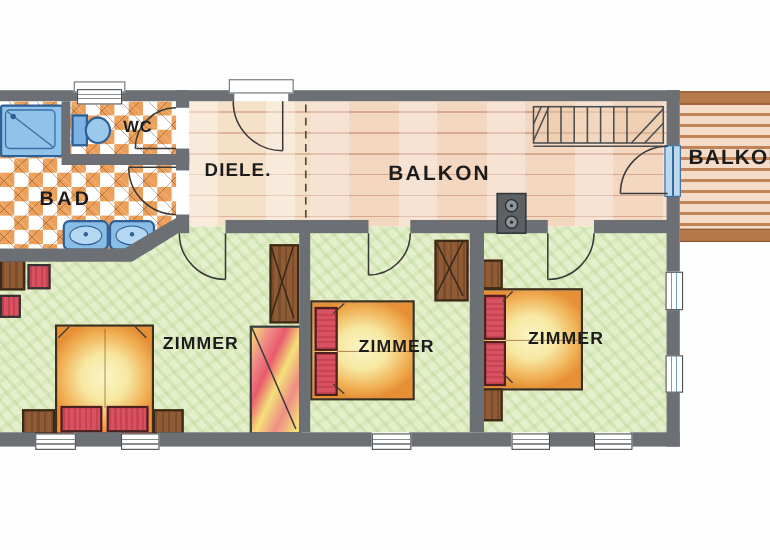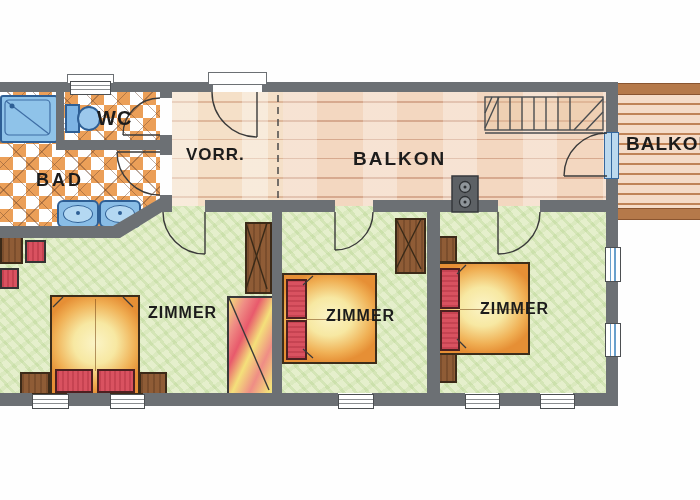--- a/index.html
+++ b/index.html
@@ -214,21 +214,21 @@
         <line x1="205" y1="212" x2="205" y2="254"></line>
       <path d="M373,212 A38,38 0 0 1 335,250"></path>
         <line x1="335" y1="212" x2="335" y2="250"></line>
       <path d="M540,212 A42,42 0 0 1 498,254"></path>
         <line x1="498" y1="212" x2="498" y2="254"></line>
       <path d="M607,133 A43,43 0 0 0 564,176"></path>
         <line x1="607" y1="176" x2="564" y2="176"></line>
     </g>
   </svg>
 
-  <div class="label" style="left:97px;top:107px;font-size:20px;letter-spacing:1px;">WC</div>
+  <div class="label" style="left:112px;top:107px;font-size:15px;letter-spacing:1px;">WC</div>
   <div class="label" style="left:36px;top:170px;font-size:18px;letter-spacing:3px;">BAD</div>
-  <div class="label" style="left:186px;top:145px;font-size:17px;letter-spacing:1px;">VORR.</div>
+  <div class="label" style="left:186px;top:145px;font-size:17px;letter-spacing:1px;">DIELE.</div>
   <div class="label" style="left:353px;top:148px;font-size:19px;letter-spacing:2px;">BALKON</div>
   <div class="label" style="left:626px;top:133px;font-size:19px;letter-spacing:1px;">BALKON</div>
   <div class="label" style="left:148px;top:304px;font-size:16px;letter-spacing:1px;">ZIMMER</div>
   <div class="label" style="left:326px;top:307px;font-size:16px;letter-spacing:1px;">ZIMMER</div>
   <div class="label" style="left:480px;top:300px;font-size:16px;letter-spacing:1px;">ZIMMER</div>
 </div>
 
 </body></html>

